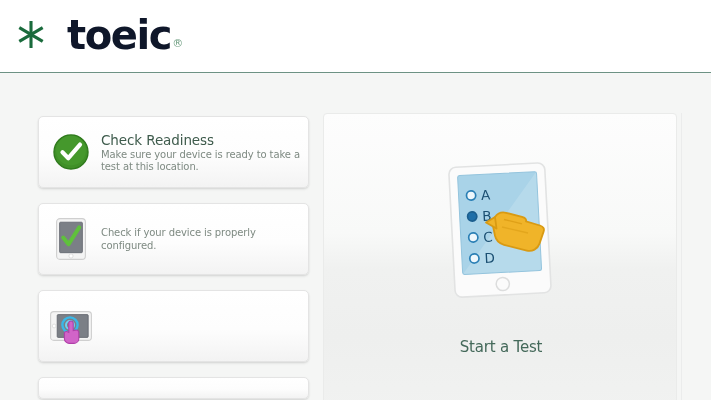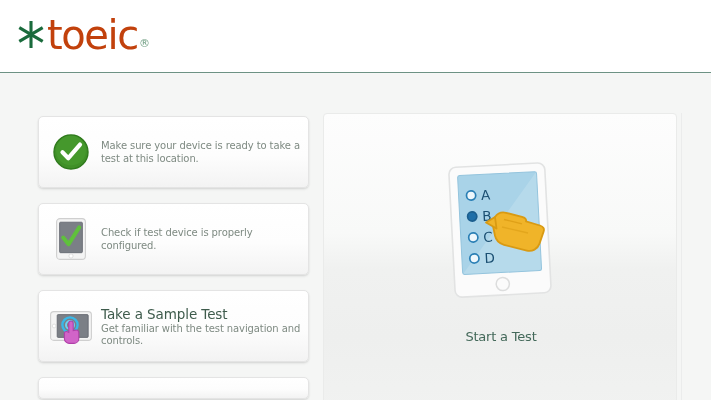--- a/index.html
+++ b/index.html
@@ -38,24 +38,25 @@
     width: 30px;
     height: 32px;
     margin-right: 1px;
     margin-top: 2px;
     flex: none;
   }
 
   .logo-word {
     font-family: "DejaVu Sans", sans-serif;
     font-size: 40px;
-    font-weight: normal;
+    font-weight: bold;
     letter-spacing: -1.4px;
-    color: #c2410c;
+    color: #0f172a;
     line-height: 36px;
+    margin-left: 20px;
   }
 
   .logo-reg {
     font-family: "DejaVu Sans", sans-serif;
     font-size: 11px;
     color: #6f9e82;
     align-self: flex-end;
     padding-bottom: 3px;
     padding-left: 1px;
   }
@@ -163,23 +164,23 @@
   }
 
   .tablet-wrap {
     display: inline-block;
     position: relative;
     width: 118px;
     height: 150px;
   }
 
   .start-label {
-    margin-top: 16px;
-    font-family: "DejaVu Sans", sans-serif;
-    font-size: 13px;
+    margin-top: 25px;
+    font-family: "DejaVu Sans", sans-serif;
+    font-size: 15px;
     color: #44695a;
     letter-spacing: -0.2px;
   }
 </style>
 </head>
 <body>
 
 <div class="header">
   <div class="logo">
     <svg class="logo-star" viewBox="0 0 30 32">
@@ -201,36 +202,37 @@
     <div class="card">
       <div class="card-icon">
         <svg width="36" height="36" viewBox="0 0 36 36">
           <circle cx="18" cy="18" r="17" fill="#3f9027"></circle>
           <circle cx="18" cy="18" r="17" fill="none" stroke="#2f7a1c" stroke-width="1.4"></circle>
           <circle cx="18" cy="16.5" r="15" fill="#4a9e31" opacity="0.55"></circle>
           <path d="M9.5 18.3 L15.3 24.2 L27 10.6" fill="none" stroke="#ffffff" stroke-width="4.2" stroke-linecap="round" stroke-linejoin="round"></path>
         </svg>
       </div>
       <div class="card-text">
+        <div class="card-title">Check Readiness</div>
         <div class="card-sub">Make sure your device is ready to take a test at this location.</div>
       </div>
     </div>
 
     <div class="card">
       <div class="card-icon">
         <svg width="30" height="42" viewBox="0 0 30 42">
           <rect x="0.6" y="0.6" width="28.8" height="40.8" rx="3.4" fill="#f4f4f4" stroke="#cfcfcf" stroke-width="1.1"></rect>
           <rect x="3.6" y="4.2" width="22.8" height="30.5" rx="1" fill="#7b7f86"></rect>
           <rect x="3.6" y="4.2" width="22.8" height="30.5" rx="1" fill="none" stroke="#5e626a" stroke-width="0.8"></rect>
           <path d="M7.2 19.5 L12.6 26.2 L23.2 9.4" fill="none" stroke="#5fc13c" stroke-width="4" stroke-linecap="round" stroke-linejoin="round"></path>
           <circle cx="15" cy="38" r="2.1" fill="#ffffff" stroke="#d4d4d4" stroke-width="0.7"></circle>
         </svg>
       </div>
       <div class="card-text">
-        <div class="card-sub">Check if test device is properly configured.</div>
+        <div class="card-sub">Check if your device is properly configured.</div>
       </div>
     </div>
 
     <div class="card">
       <div class="card-icon">
         <svg width="42" height="38" viewBox="0 0 42 38">
           <rect x="0.6" y="4.6" width="40.8" height="28.8" rx="3.2" fill="#f4f4f4" stroke="#cfcfcf" stroke-width="1.1"></rect>
           <rect x="7.2" y="7.6" width="31" height="22.8" rx="1" fill="#7b7f86" stroke="#5e626a" stroke-width="0.8"></rect>
           <circle cx="20" cy="18" r="7.6" fill="none" stroke="#39b8e8" stroke-width="2.4"></circle>
           <circle cx="20" cy="18" r="4" fill="none" stroke="#6fd0f2" stroke-width="2"></circle>
@@ -238,24 +240,20 @@
           <g transform="translate(13,14)">
             <path d="M5.8 2.2 C5.8 0.9 6.8 0 8 0 C9.2 0 10.2 0.9 10.2 2.2
                      L10.2 9.6 L12.6 9.1 C14.4 8.8 15.8 10 15.8 11.7
                      L15.8 17.4 C15.8 20.2 13.6 22.4 10.8 22.4
                      L6.4 22.4 C3.6 22.4 1.4 20.2 1.4 17.4
                      L1.4 12.5 C1.4 11 2.5 10.1 3.7 10.6
                      L5.8 11.5 Z" fill="#d164c8" stroke="#b03fa8" stroke-width="1.1"></path>
           </g>
         </svg>
       </div>
-      <div class="card-text">
-        <div class="card-title">Take a Sample Test</div>
-        <div class="card-sub">Get familiar with the test navigation and controls.</div>
-      </div>
     </div>
 
     <div class="card card-partial">
       <div class="card-text">
         <div class="card-title"></div>
       </div>
     </div>
 
   </div>
 

